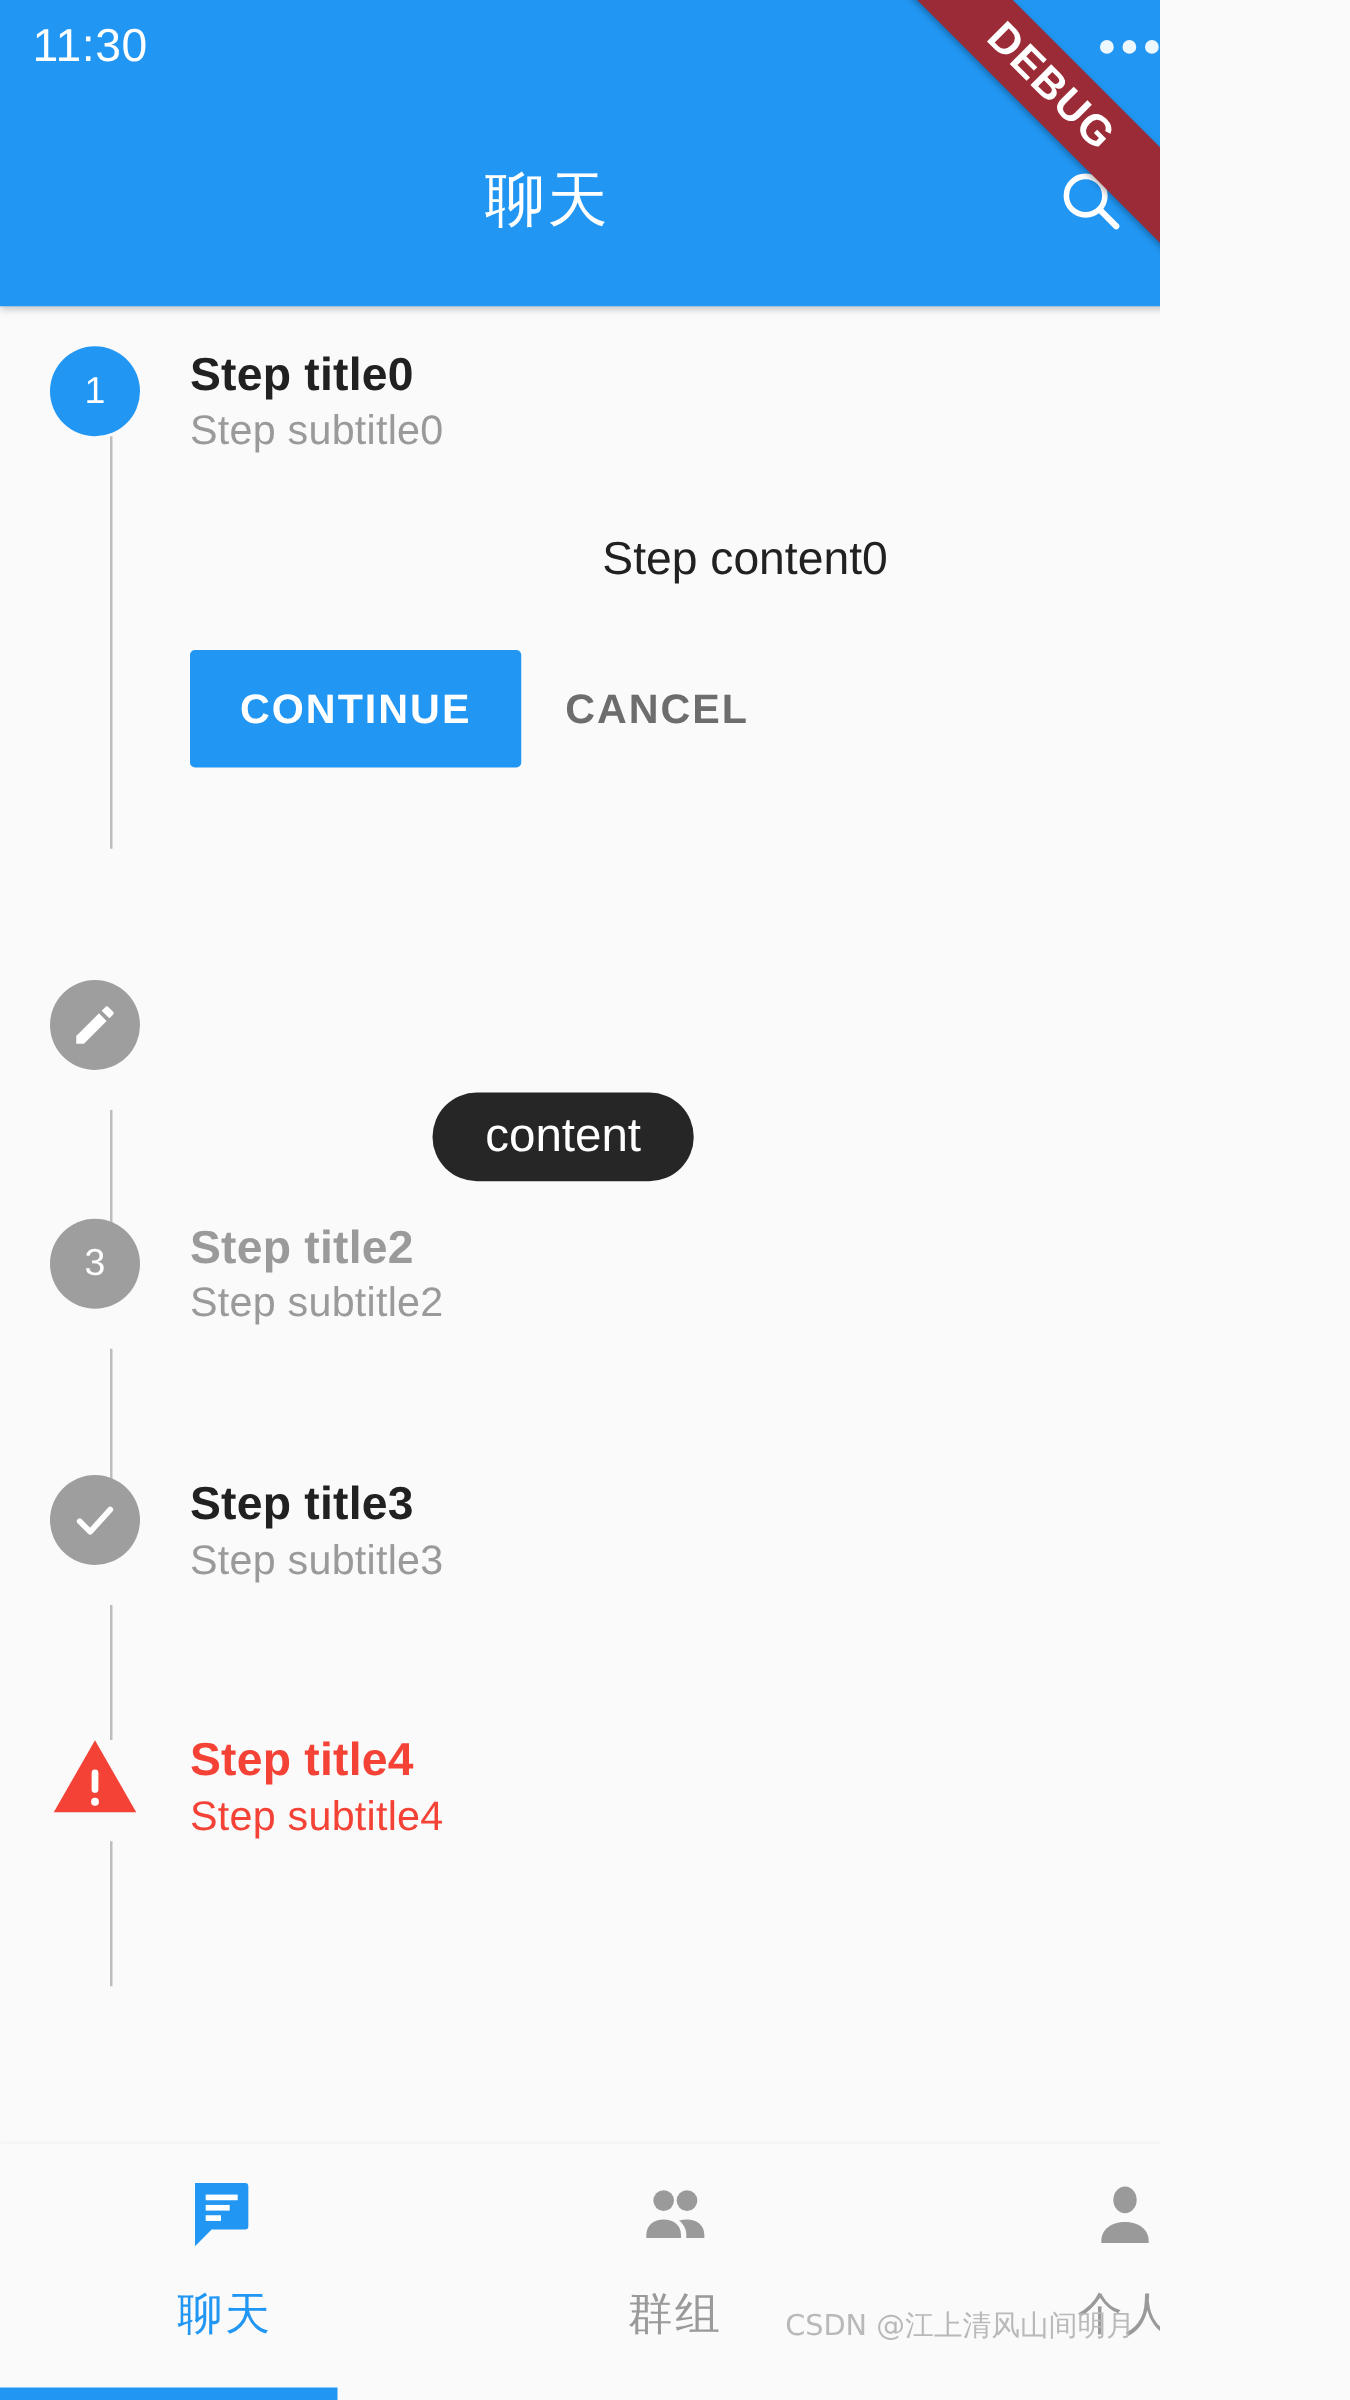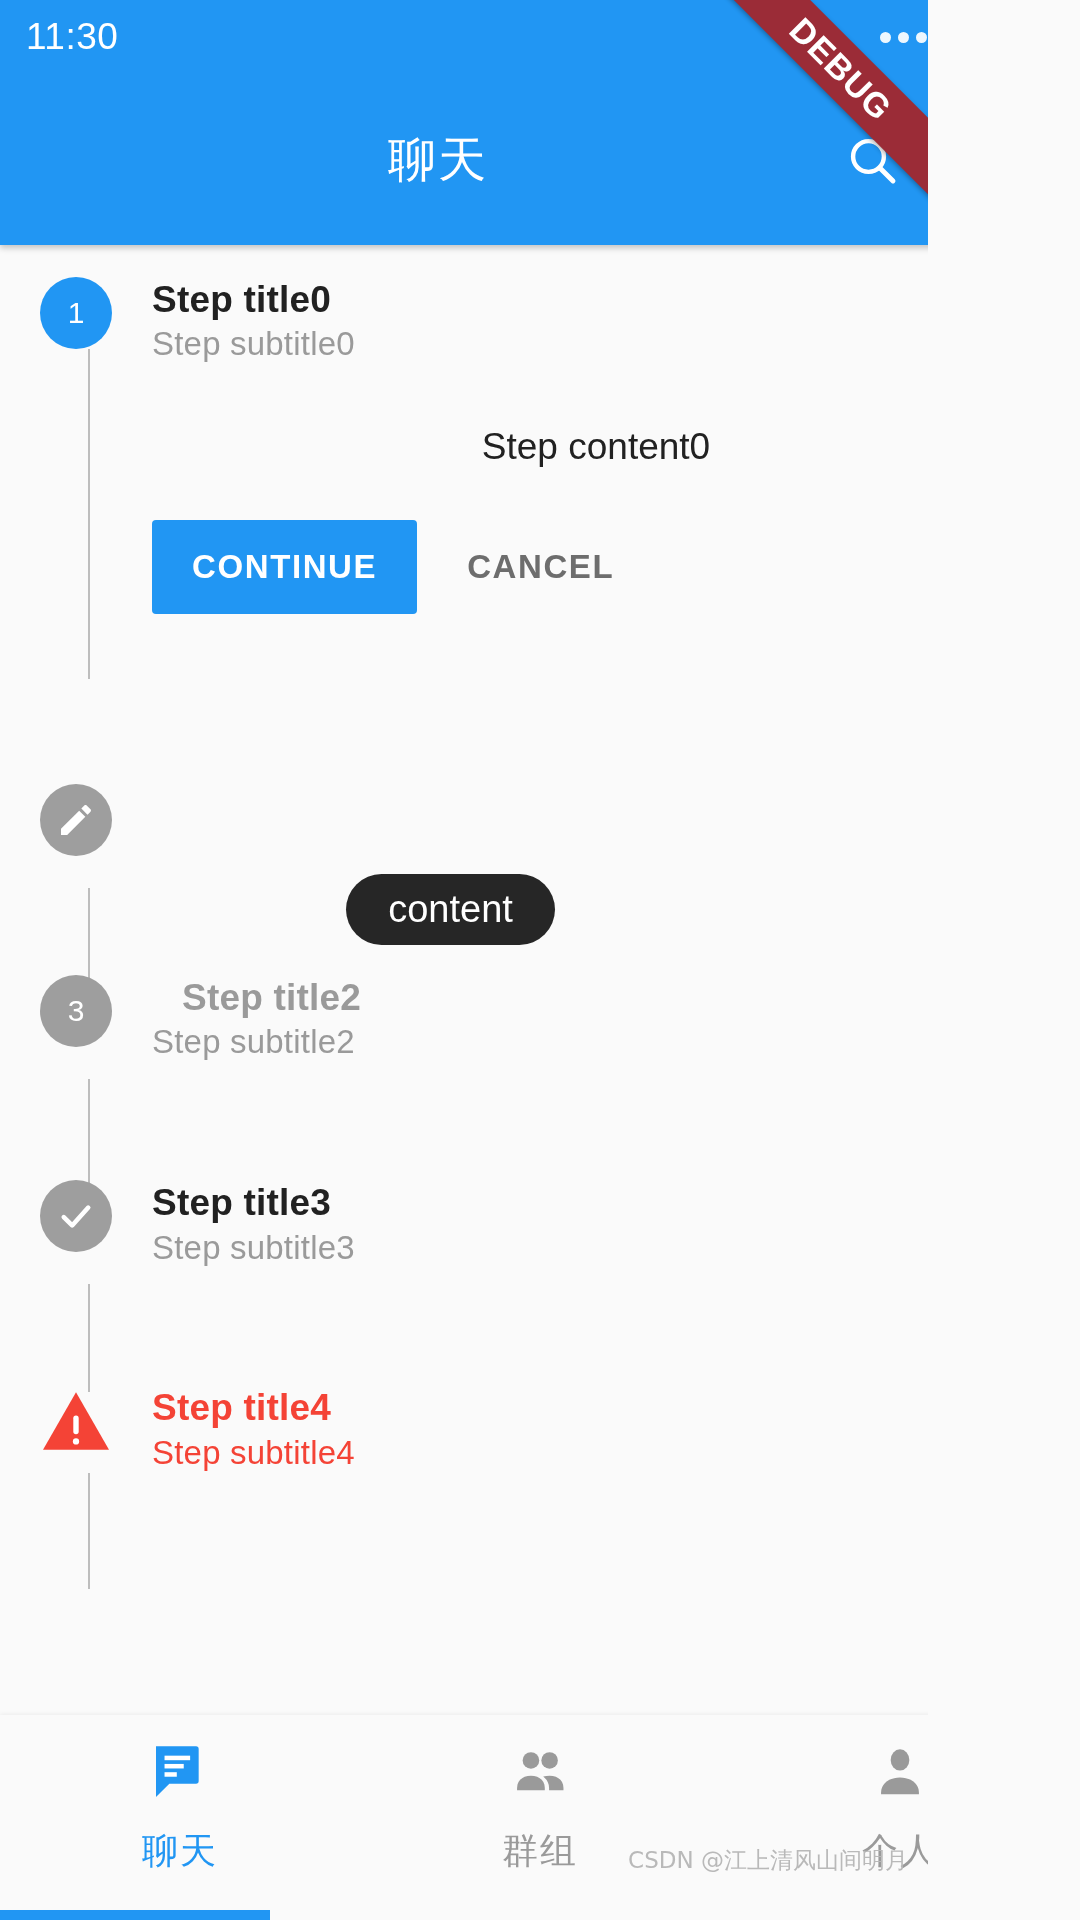--- a/index.html
+++ b/index.html
@@ -78,33 +78,33 @@
     width:72px; height:72px; border-radius:50%;
     display:flex; align-items:center; justify-content:center;
     color:#fff; font-size:30px;
   }
   .marker.blue { background:#2196F3; }
   .marker.grey { background:#9e9e9e; }
   .marker.tri { background:transparent; border-radius:0; }
   .titles { padding-top:2px; }
   .step-title { font-size:37px; font-weight:bold; color:#212121; line-height:1.12; letter-spacing:0.2px; }
   .step-sub   { font-size:33px; color:#9a9a9a; line-height:1.2; margin-top:4px; letter-spacing:0.2px; }
-  .step-title.muted { color:#9a9a9a;margin-left:30px; }
+  .step-title.muted { color:#9a9a9a; }
   .step-title.error { color:#F44336; font-weight:bold; }
   .step-sub.error   { color:#F44336; }
 
   .connector {
     position:absolute; left:88px; width:2px; background:#bdbdbd;
   }
 
   .step-content { padding-left:152px; }
   .content-text {
     font-size:37px; color:#212121; text-align:center; padding-right:40px;
   }
-  .btn-row { display:flex; align-items:center; gap:16px; padding-top:52px; }
+  .btn-row { display:flex; align-items:center; gap:1px; padding-top:52px; }
   .btn-primary {
     background:#2196F3; color:#fff; border:none; border-radius:4px;
     font-size:33px; font-weight:bold; letter-spacing:1.6px;
     padding:0 40px; height:94px; display:flex; align-items:center; justify-content:center;
     min-width:244px;
   }
   .btn-flat {
     background:transparent; color:#6d6d6d; border:none;
     font-size:33px; font-weight:bold; letter-spacing:1.6px;
     padding:0 34px; height:94px; display:flex; align-items:center; justify-content:center;

